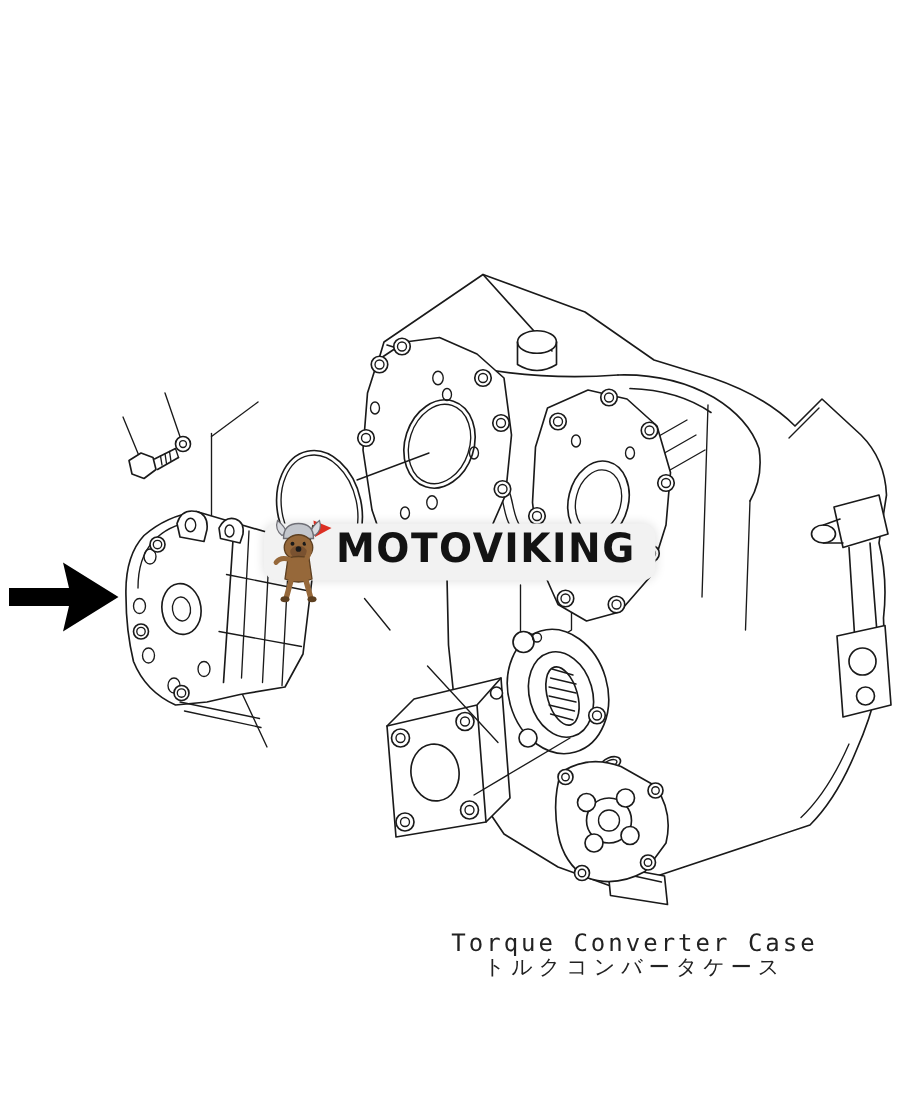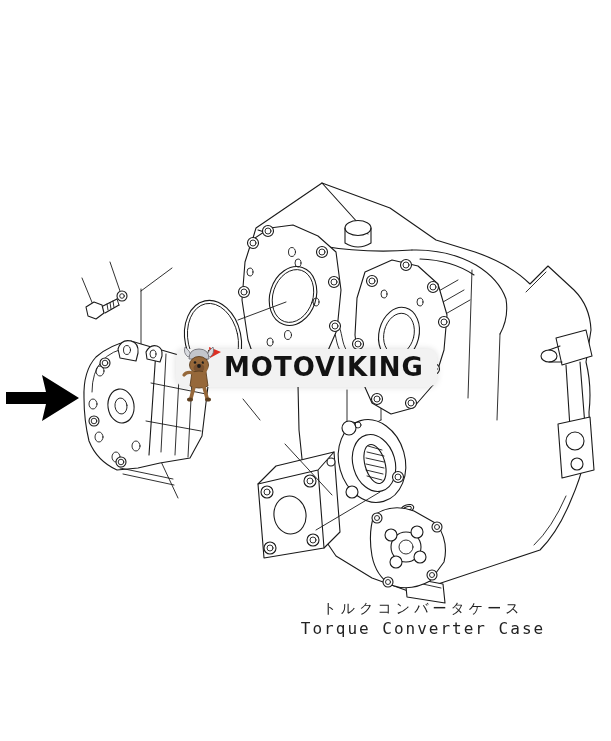--- a/index.html
+++ b/index.html
@@ -22,21 +22,21 @@
   .wm-text{
     position:absolute;left:224px;top:351px;
     font-weight:800;font-size:26px;letter-spacing:1px;color:#131313;
     font-family:"DejaVu Sans", sans-serif;
     transform:scaleY(1.04);transform-origin:top left;
     white-space:nowrap;
   }
   .mascot{position:absolute;left:181px;top:344px;width:42px;height:62px}
   
   .caption{position:absolute;left:423px;transform:translateX(-50%);white-space:nowrap;color:#222222}
-  .cap-jp{top:600px;font-size:14px;letter-spacing:4px;font-family:Liberation Mono, monospace}
+  .cap-jp{top:636px;font-size:14px;letter-spacing:4px;font-family:Liberation Mono, monospace}
   .cap-en{top:619px;font-size:16px;letter-spacing:2px;font-family:"DejaVu Sans Mono", monospace}
 </style>
 </head>
 <body>
 
 <svg class="art" width="611" height="741" viewBox="0 0 611 741">
 
   <g>
     <path class="wf" d="M256,228 L322,183 L390,208 L436,240 L475,252 Q510,264 530,284 L548,266 L574,290
                          Q590,306 591,330 L586,362 Q592,386 589,412 Q591,455 571,500 Q558,532 540,550

